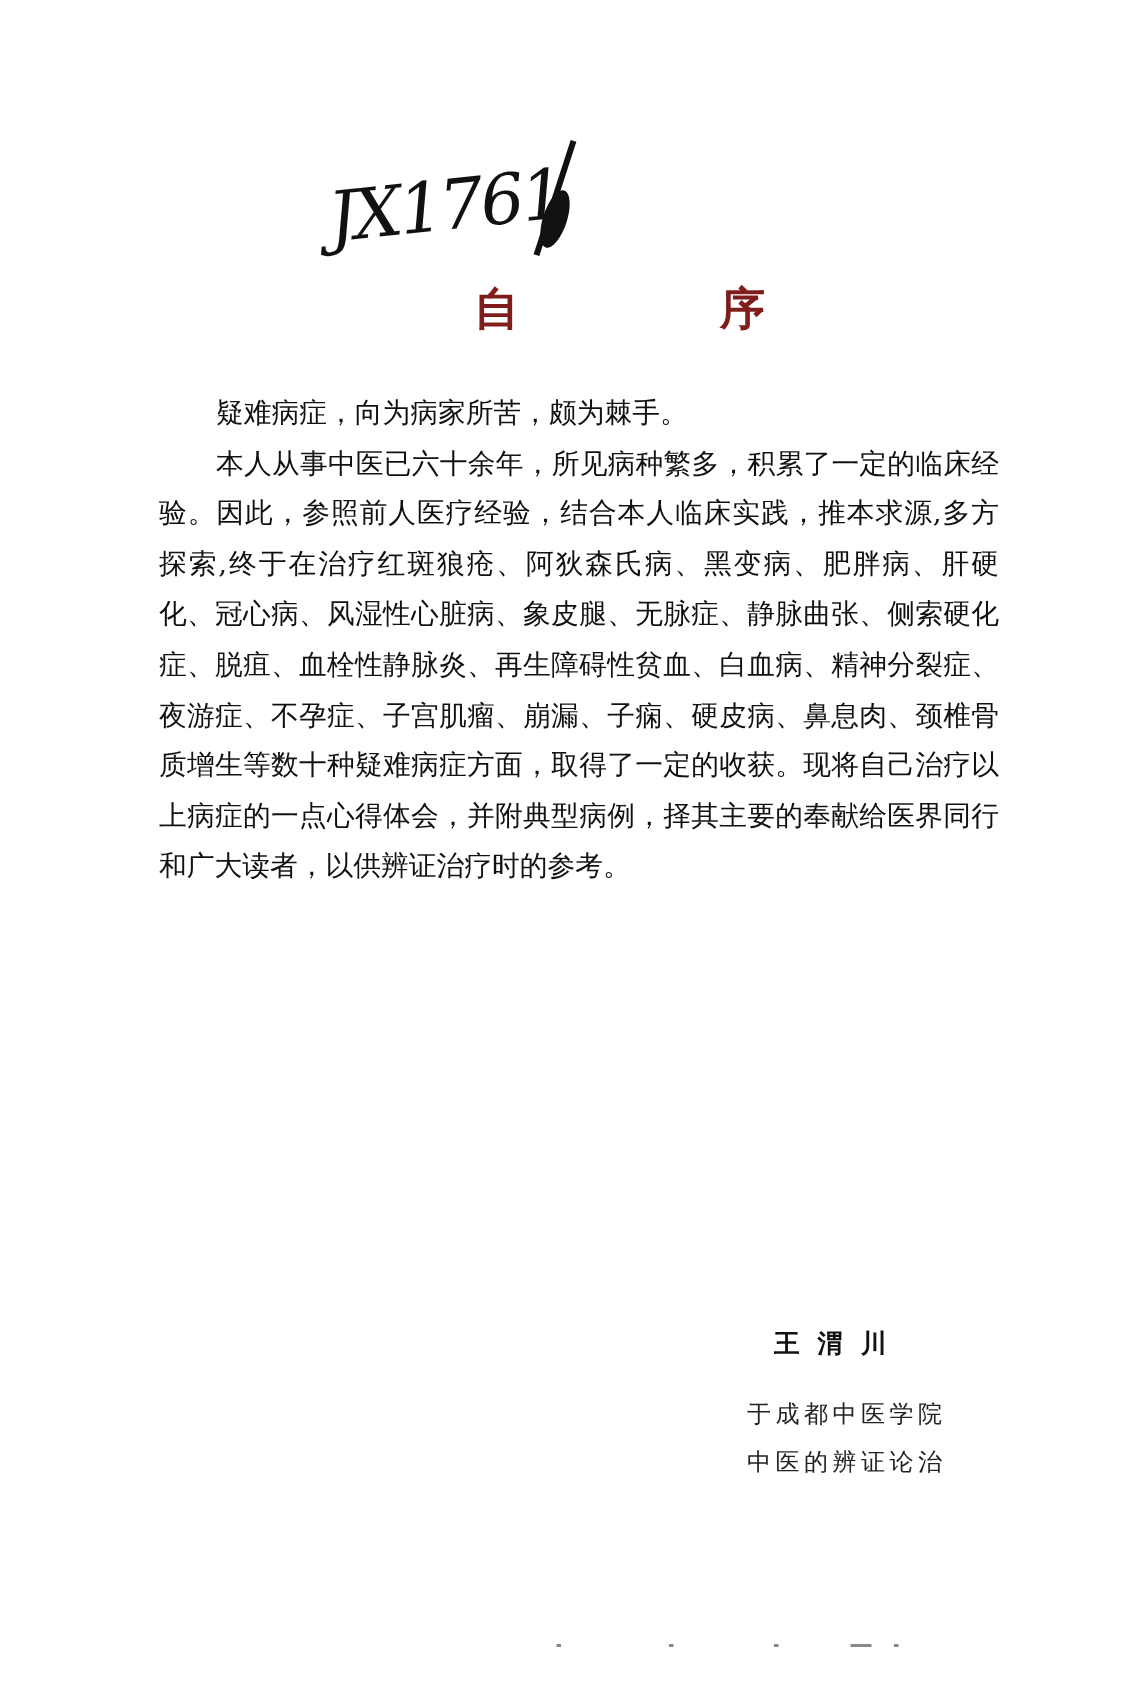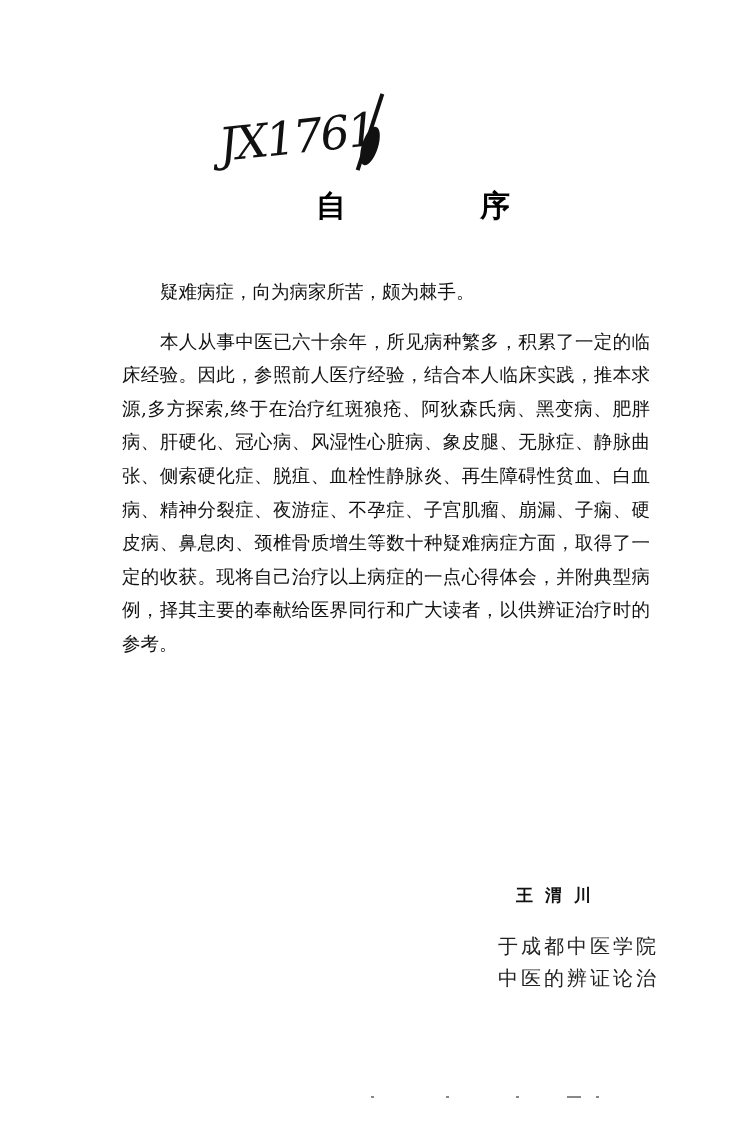--- a/index.html
+++ b/index.html
@@ -15,36 +15,36 @@
       position: absolute; left: 368px; top: 92px; width: 4px; height: 80px;
       background: #111; transform: rotate(18deg);
     }
     .hw-blot {
       position: absolute; left: 362px; top: 126px; width: 16px; height: 40px;
       background: #111; border-radius: 50%; transform: rotate(18deg);
     }
     .title {
       position: absolute; left: 316px; top: 186px;
       font-family: "DejaVu Sans", sans-serif; font-weight: bold;
-      font-size: 30px; color: #000000; letter-spacing: 52px; white-space: nowrap;
+      font-size: 30px; color: #7f1d1d; letter-spacing: 52px; white-space: nowrap;
     }
     .body-text {
       position: absolute; left: 106px; top: 259px; width: 560px;
       font-family: "DejaVu Serif", serif; font-size: 18.5px; line-height: 33.6px;
       color: #111; text-align: justify; text-align-last: left;
     }
-    .body-text p { margin: 16px; text-indent: 38px; }
+    .body-text p { margin: 0; text-indent: 38px; }
     .sign-name {
       position: absolute; left: 516px; top: 884px;
       font-family: Liberation Serif, serif; font-weight: bold;
       font-size: 17px; color: #111; letter-spacing: 12px; white-space: nowrap;
     }
     .sign-place, .sign-date {
       position: absolute; left: 498px;
-      font-family: "DejaVu Serif", serif; font-size: 20px; color: #222;
+      font-family: "DejaVu Serif", serif; font-size: 16px; color: #222;
       letter-spacing: 3px; white-space: nowrap;
     }
     .sign-place { top: 933px; }
     .sign-date { top: 965px; }
     .footer-specks { position: absolute; top: 1096px; left: 0; width: 747px; height: 4px; }
     .speck { position: absolute; top: 0; width: 3px; height: 2px; background: #888; }
   </style>
 </head>
 <body>
 

